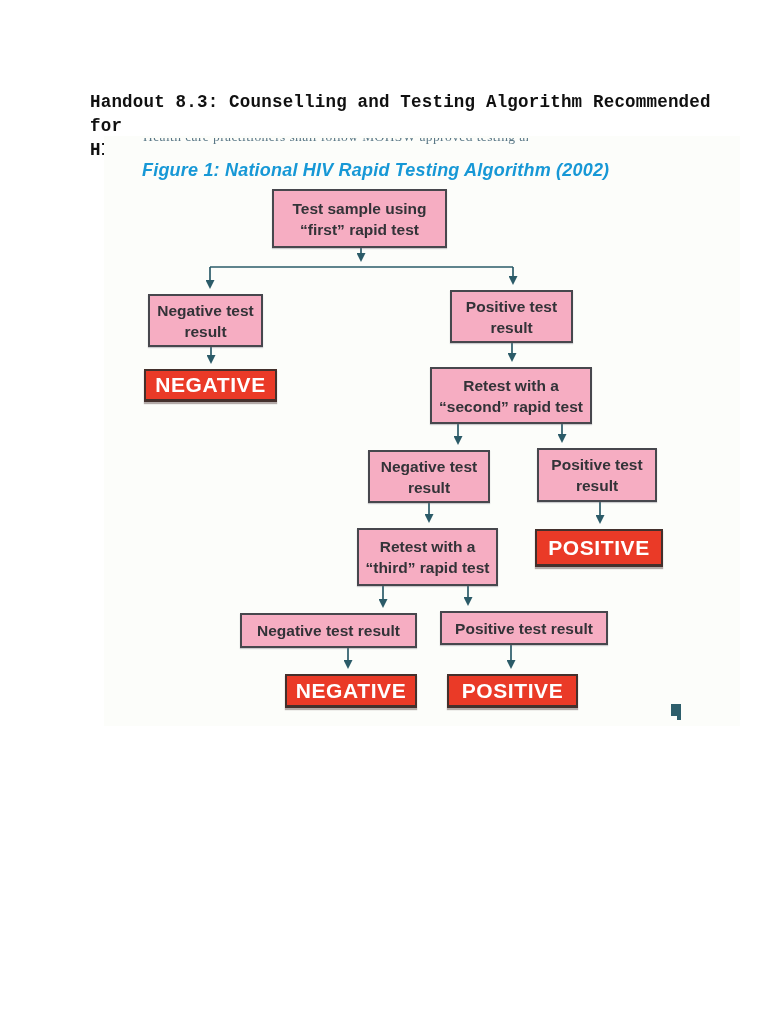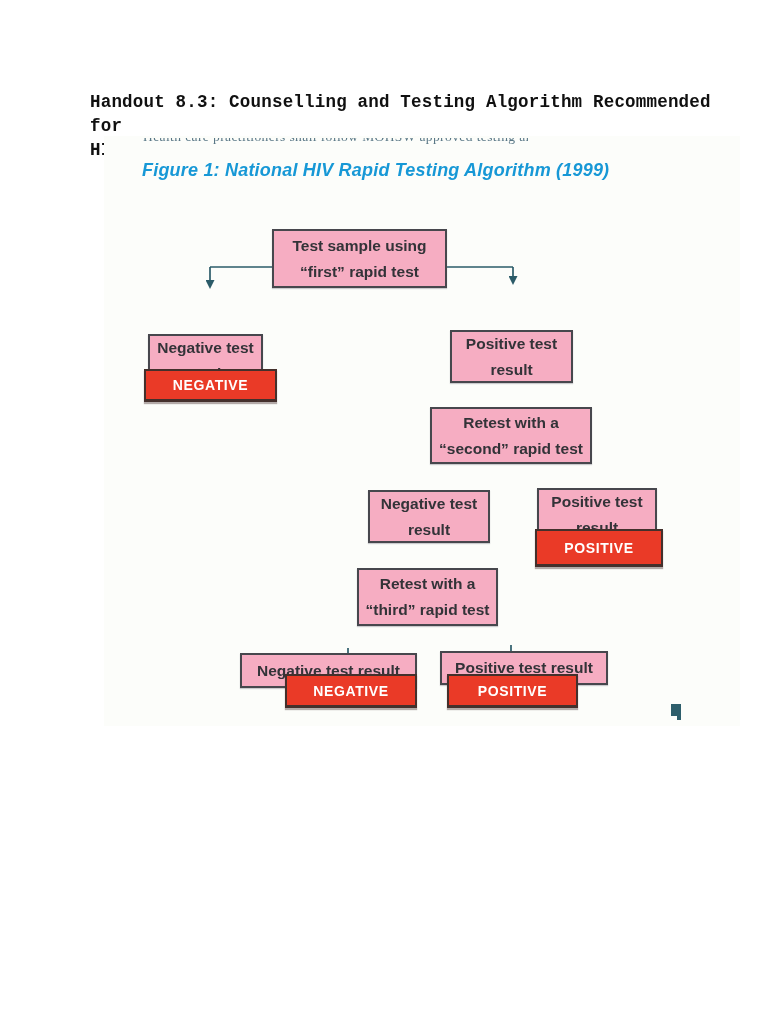--- a/index.html
+++ b/index.html
@@ -75,31 +75,30 @@
     text-align: center;
     white-space: pre-line;
     box-sizing: border-box;
   }
   .node.step {
     background: #f6adc2;
     border: 2px solid #47474d;
     color: #333338;
     font-weight: bold;
     font-size: 15.5px;
-    line-height: 26px;
+    line-height: 21px;
     box-shadow: 0 1px 1px rgba(110,110,120,0.35);
-    margin-top: 40px;
   }
   .node.result {
     background: #ea3a27;
     border: 2px solid #44302c;
     border-bottom-width: 3px;
     color: #ffffff;
     font-weight: bold;
-    font-size: 14px;
+    font-size: 21px;
     letter-spacing: 0.6px;
     box-shadow: 0 2px 1px rgba(70,45,45,0.4);
   }
   
   #n-first     { left: 272px; top: 189px; width: 175px; height: 59px; }
   #n-neg1      { left: 148px; top: 294px; width: 115px; height: 53px; }
   #n-pos1      { left: 450px; top: 290px; width: 123px; height: 53px; }
   #n-negative1 { left: 144px; top: 369px; width: 133px; height: 33px; }
   #n-second    { left: 430px; top: 367px; width: 162px; height: 57px; }
   #n-neg2      { left: 368px; top: 450px; width: 122px; height: 53px; }
@@ -150,21 +149,21 @@
 HIV Testing and Counselling Services in Tanzania</div>
 
   <div class="scan-region">
     
   </div>
 
   <div class="clipped-line">
     <span class="inner">Health care practitioners shall follow MOHSW approved testing algorithms</span>
   </div>
 
-  <div class="figure-caption">Figure 1: National HIV Rapid Testing Algorithm (1999)</div>
+  <div class="figure-caption">Figure 1: National HIV Rapid Testing Algorithm (2002)</div>
 
   <svg class="connectors" width="768" height="1024" viewBox="0 0 768 1024">
     <defs>
       <marker id="ah" viewBox="0 0 9 9" refX="7" refY="4.5" markerWidth="9" markerHeight="9" markerUnits="userSpaceOnUse" orient="auto">
         <path d="M0,0 L9,4.5 L0,9 z" fill="#2b5b68"></path>
       </marker>
     </defs>
     <line x1="361" y1="248" x2="361" y2="260" marker-end="url(#ah)"></line>
     <line x1="210" y1="267" x2="513" y2="267"></line>
     <line x1="210" y1="267" x2="210" y2="287" marker-end="url(#ah)"></line>

